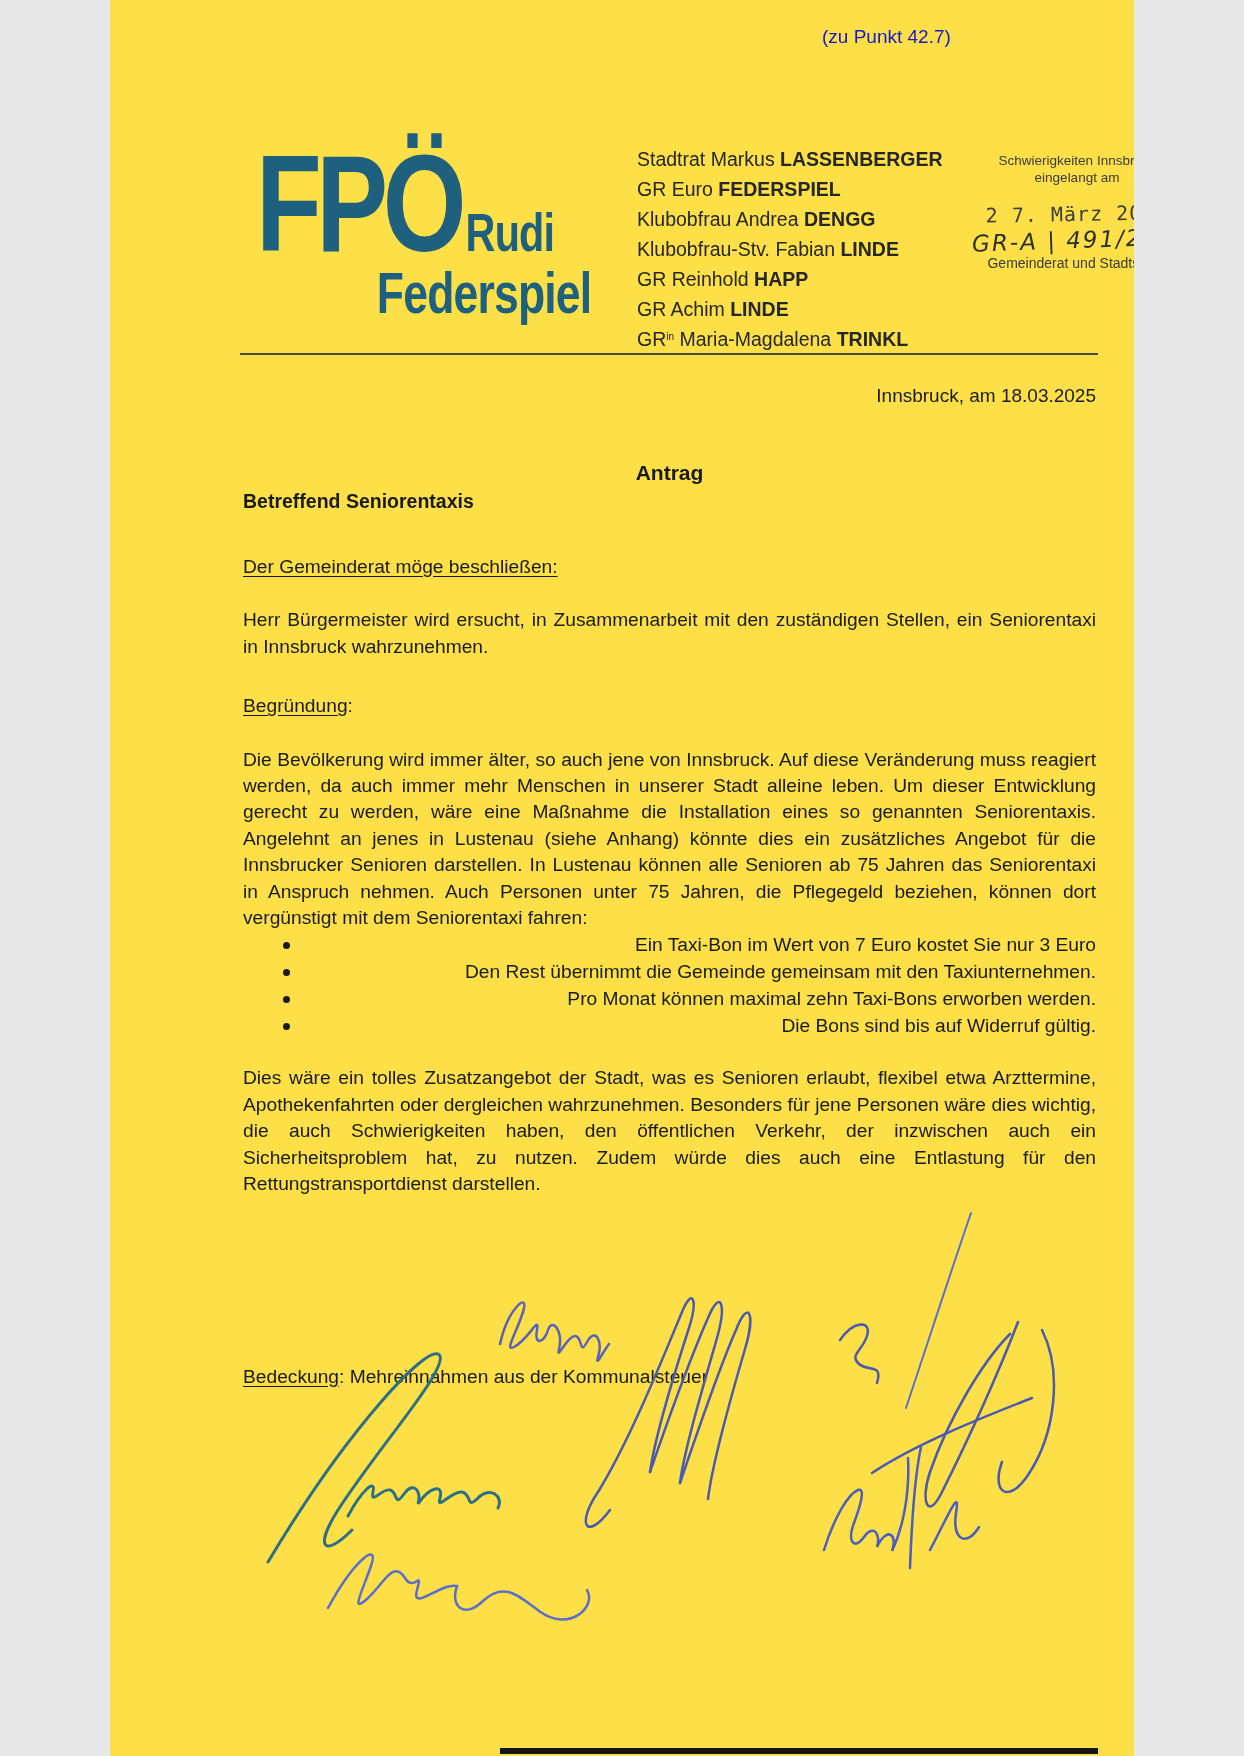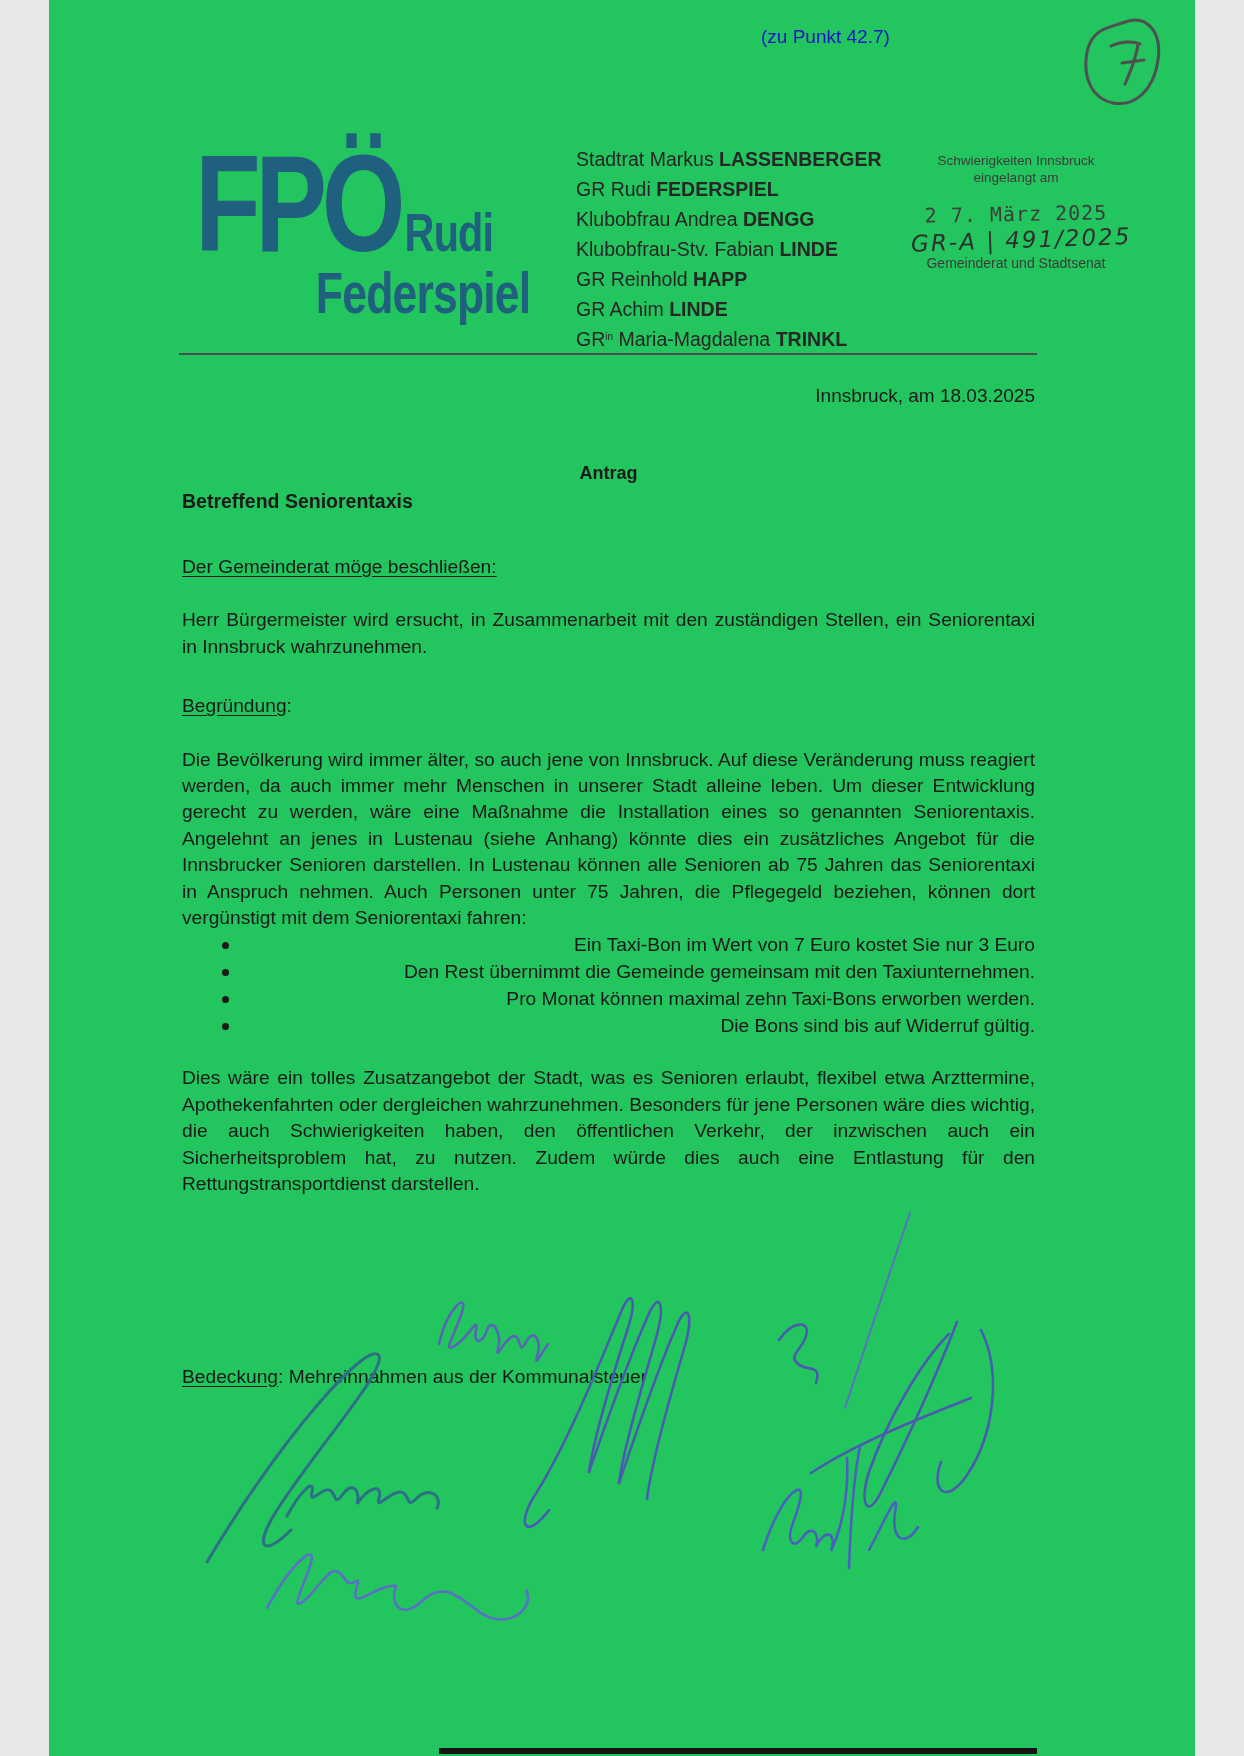--- a/index.html
+++ b/index.html
@@ -1,19 +1,19 @@
 <!DOCTYPE html>
 <html><head>
 <meta charset="utf-8">
 <style>
   html,body{margin:0;padding:0;background:#e8e8e8;}
   .page{
     position:relative;
-    width:1146px;height:1756px;
-    background:#22c55e;
+    width:1024px;height:1756px;
+    background:#fde047;
     font-family:"Liberation Sans", sans-serif;
     color:#1a1a1a;
     overflow:hidden;
     margin:0 auto;
   }
   
   .corner-note{
     position:absolute;left:712px;top:26px;
     font-size:19px;color:#1a18c8;
   }
@@ -72,21 +72,21 @@
   }
   
   .dateline{
     position:absolute;left:133px;top:385px;width:853px;
     font-size:19px;text-align:right;
   }
   .body{
     position:absolute;left:133px;top:458px;width:853px;
     font-size:19.2px;line-height:26.4px;
   }
-  .title{font-size:18px;font-weight:bold;text-align:center;line-height:30px;}
+  .title{font-size:21px;font-weight:bold;text-align:center;line-height:30px;}
   .subtitle{font-size:19.5px;font-weight:bold;text-align:left;line-height:26px;}
   .motion-heading{margin-top:40px;}
   .underlined{text-decoration:underline;text-underline-offset:3px;}
   .para{margin-top:27px;text-align:justify;}
   .reason-heading{margin-top:33px;}
   ul.bullets{
     margin:0;margin-top:0px;padding:0;list-style:none;text-align:right;
   }
   ul.bullets li{
     position:relative;padding-left:72px;line-height:27px;
@@ -122,21 +122,21 @@
   <div class="logo">
     <div class="logo-row">
       <span class="logo-brand">FPÖ</span>
       <span class="logo-first">Rudi</span>
     </div>
     <div class="logo-last">Federspiel</div>
   </div>
 
   <div class="submitters">
     <div><span>Stadtrat Markus </span><sup></sup><span></span><b>LASSENBERGER</b></div>
-    <div><span>GR Rudi </span><sup></sup><span></span><b>FEDERSPIEL</b></div>
+    <div><span>GR Euro </span><sup></sup><span></span><b>FEDERSPIEL</b></div>
     <div><span>Klubobfrau Andrea </span><sup></sup><span></span><b>DENGG</b></div>
     <div><span>Klubobfrau-Stv. Fabian </span><sup></sup><span></span><b>LINDE</b></div>
     <div><span>GR Reinhold </span><sup></sup><span></span><b>HAPP</b></div>
     <div><span>GR Achim </span><sup></sup><span></span><b>LINDE</b></div>
     <div><span>GR</span><sup>in</sup><span> Maria-Magdalena </span><b>TRINKL</b></div>
   </div>
 
   <div class="stamp">
     <div class="stamp-org">Schwierigkeiten Innsbruck</div>
     <div class="stamp-received">eingelangt am</div>

